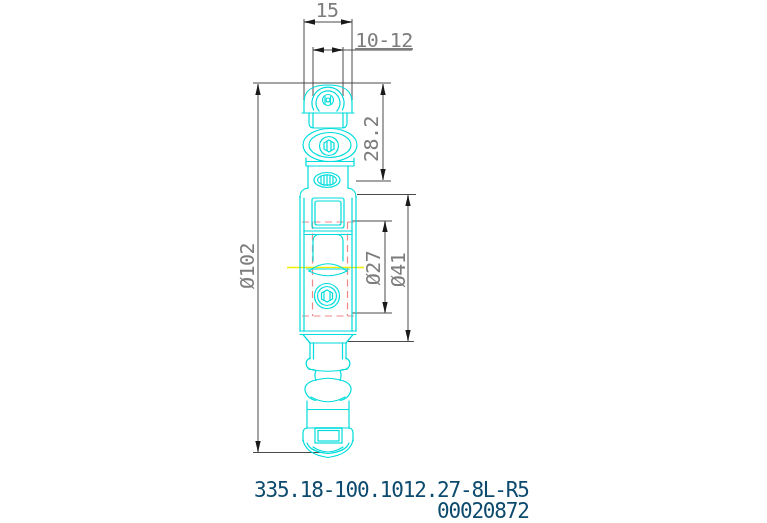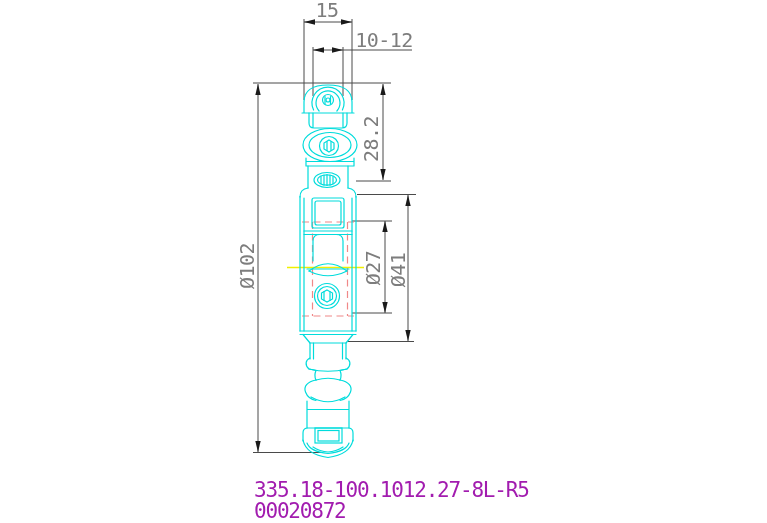--- a/index.html
+++ b/index.html
@@ -1,27 +1,28 @@
 <!DOCTYPE html>
 <html><head>
 <meta charset="utf-8">
 <style>
   html,body{margin:0;padding:0;background:#ffffff;}
   #canvas{
     position:relative;width:767px;height:523px;background:#ffffff;overflow:hidden;
     font-family:"DejaVu Sans Mono","Liberation Mono",monospace;
+    text-align:right;
   }
   #drawing-svg{position:absolute;left:0;top:0;}
   .dimtext{
     position:absolute;color:#7d7d7d;font-size:20px;letter-spacing:-0.5px;
     white-space:nowrap;transform:translate(-50%,-50%);line-height:1;
   }
   .dimtext.vert{transform:translate(-50%,-50%) rotate(-90deg);}
   .partnum{
-    position:absolute;left:254px;top:480px;color:#a21caf;font-size:21px;
+    position:absolute;left:254px;top:480px;color:#0c4a6e;font-size:21px;
     letter-spacing:-1.2px;line-height:21px;white-space:nowrap;
   }
 </style>
 </head>
 <body>
 
 <div id="canvas">
 
   <svg id="drawing-svg" width="767" height="523" viewBox="0 0 767 523">
 
@@ -127,21 +128,21 @@
 
       <path d="M307,428 Q303,428.5 303,433 V441 M349,428 Q353,428.5 353,433 V441"></path>
       <path d="M303,440 Q306,454.5 328,457.5 Q350,454.5 353,440"></path>
       <path d="M307,443 Q310,451.5 328,453.5 Q346,451.5 349,443"></path>
       <path d="M313,447 Q320,451.5 328,452 Q336,451.5 343,447"></path>
     </g>
   </svg>
 
   <div class="dimtext" style="left:327px;top:10px;">15</div>
 
-  <div class="dimtext" style="left:384px;top:40px;">10-12</div>
+  <div class="dimtext" style="left:384px;top:40px;text-decoration:underline;">10-12</div>
 
   <div class="dimtext vert" style="left:371px;top:139px;">28.2</div>
 
   <div class="dimtext vert" style="left:247px;top:266px;">Ø102</div>
 
   <div class="dimtext vert" style="left:373px;top:268px;">Ø27</div>
 
   <div class="dimtext vert" style="left:398px;top:270px;">Ø41</div>
 
   <div class="partnum">

